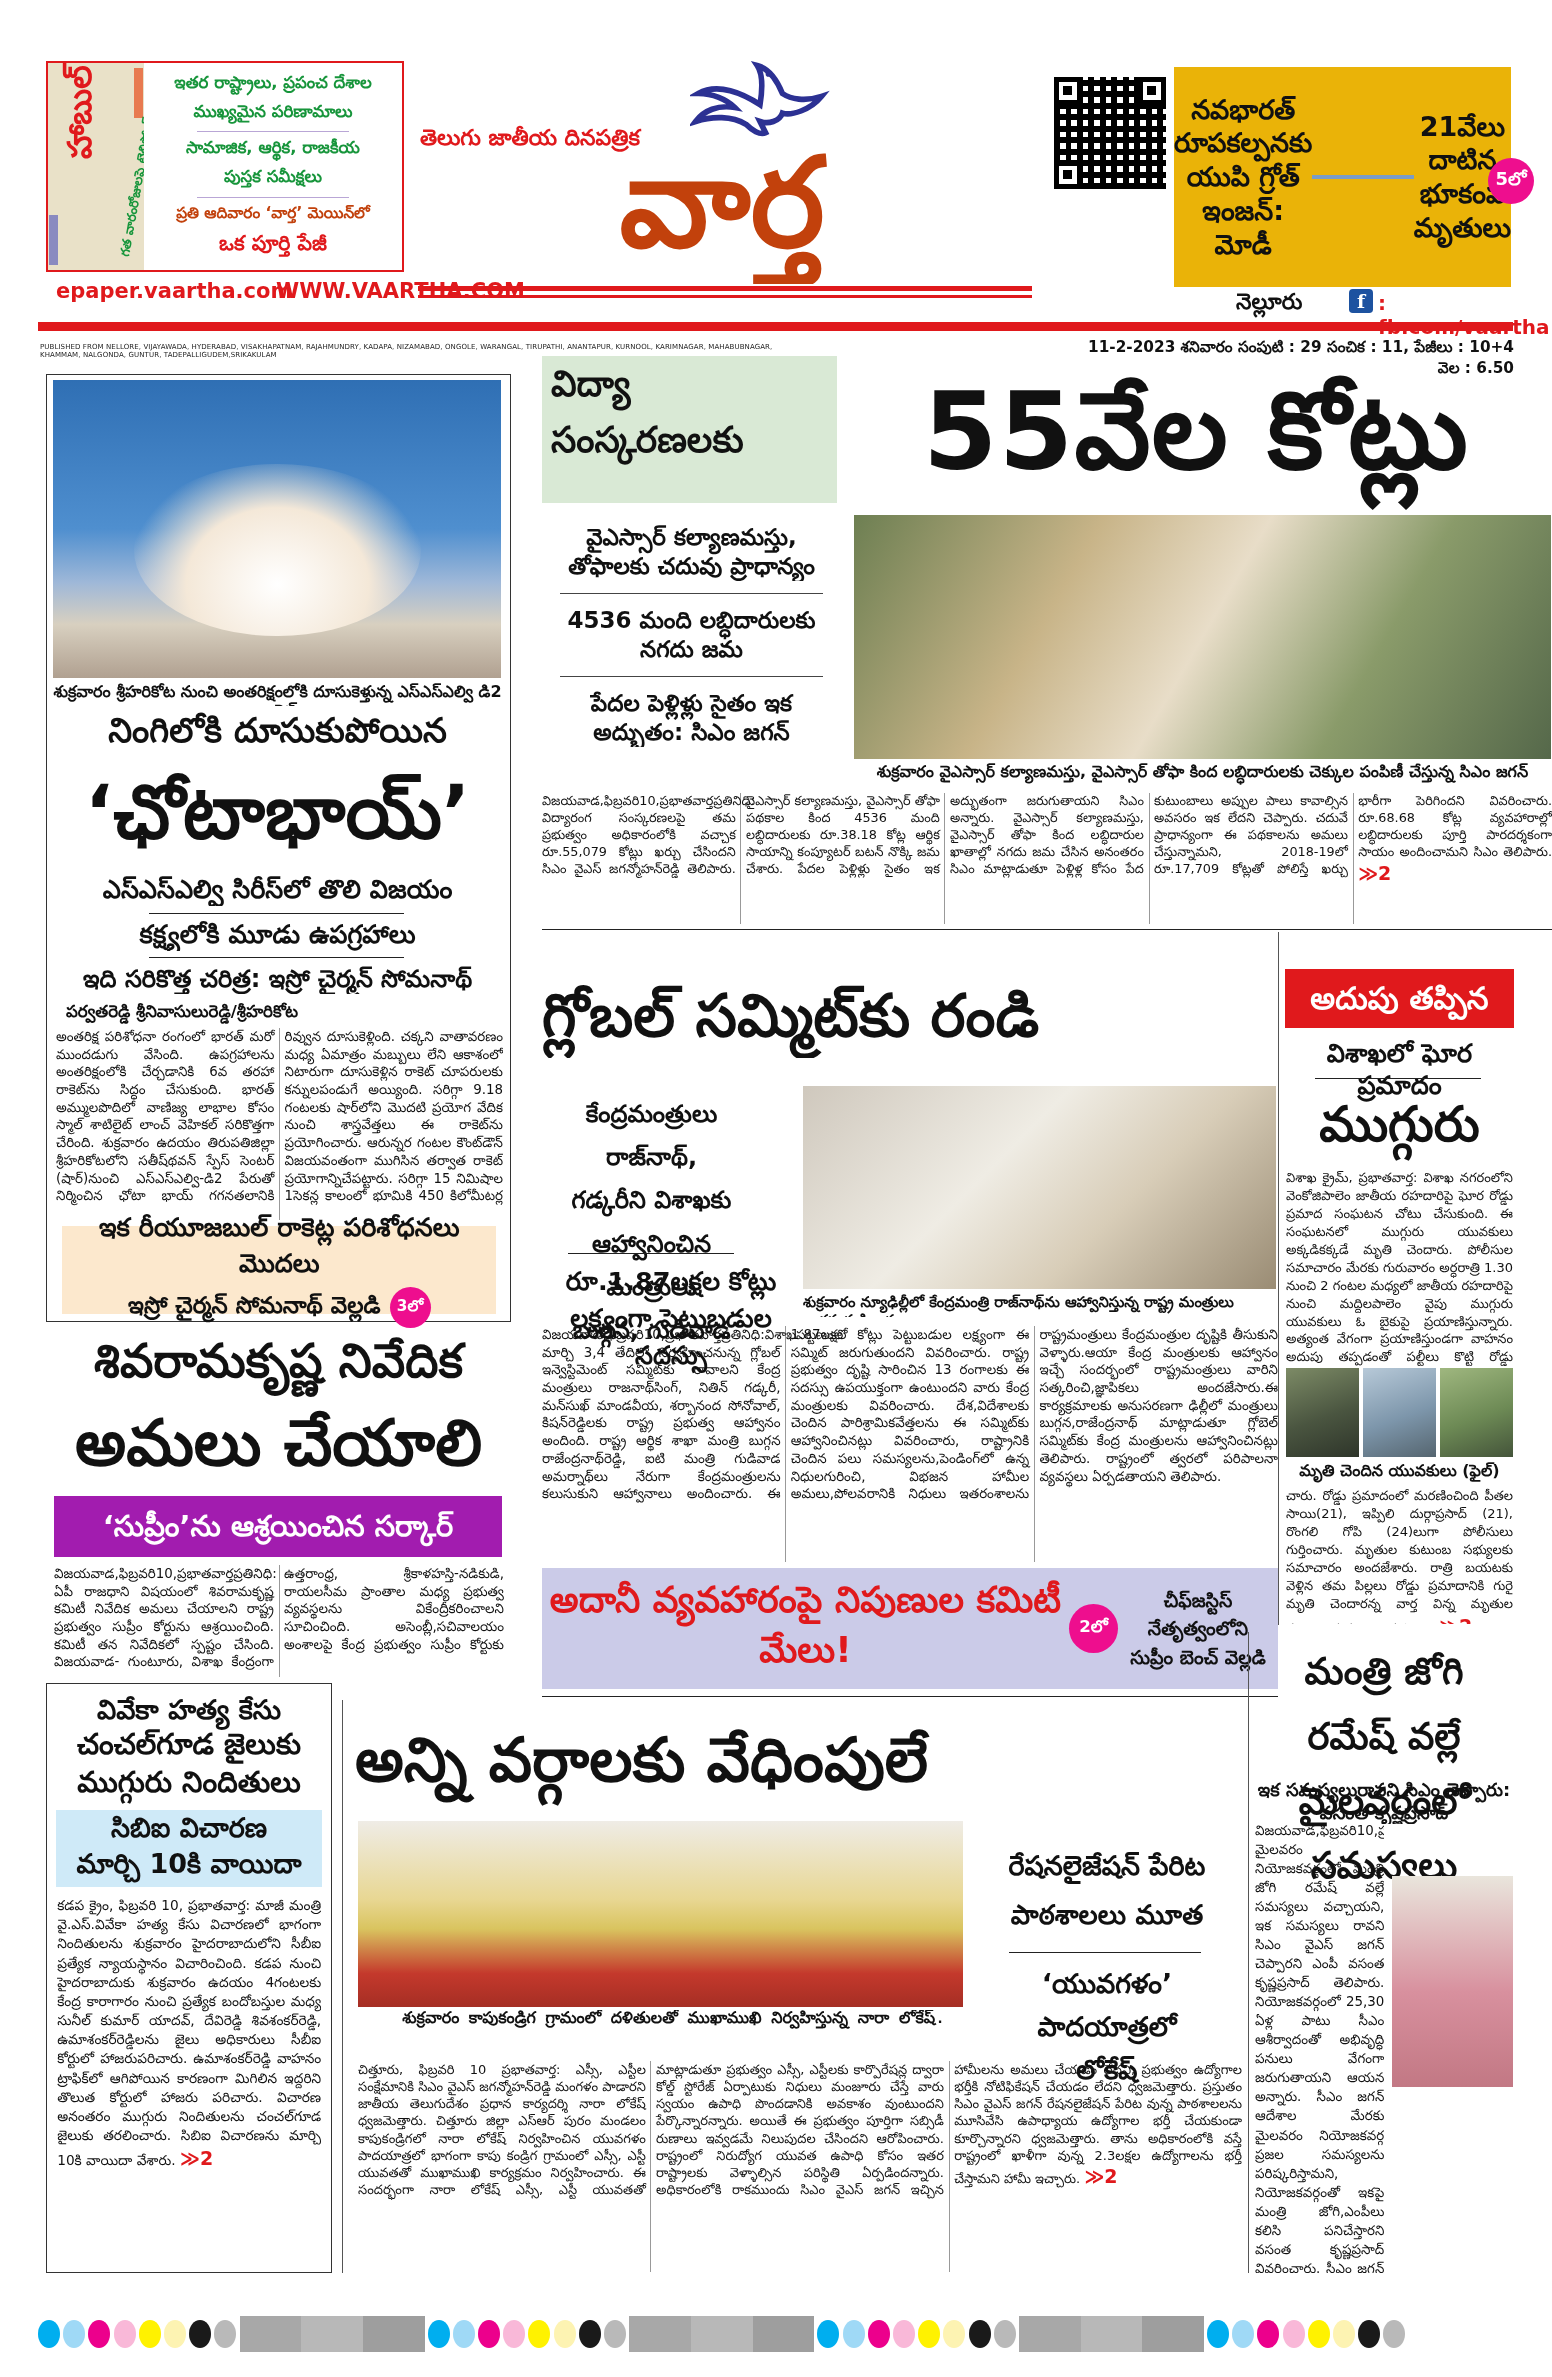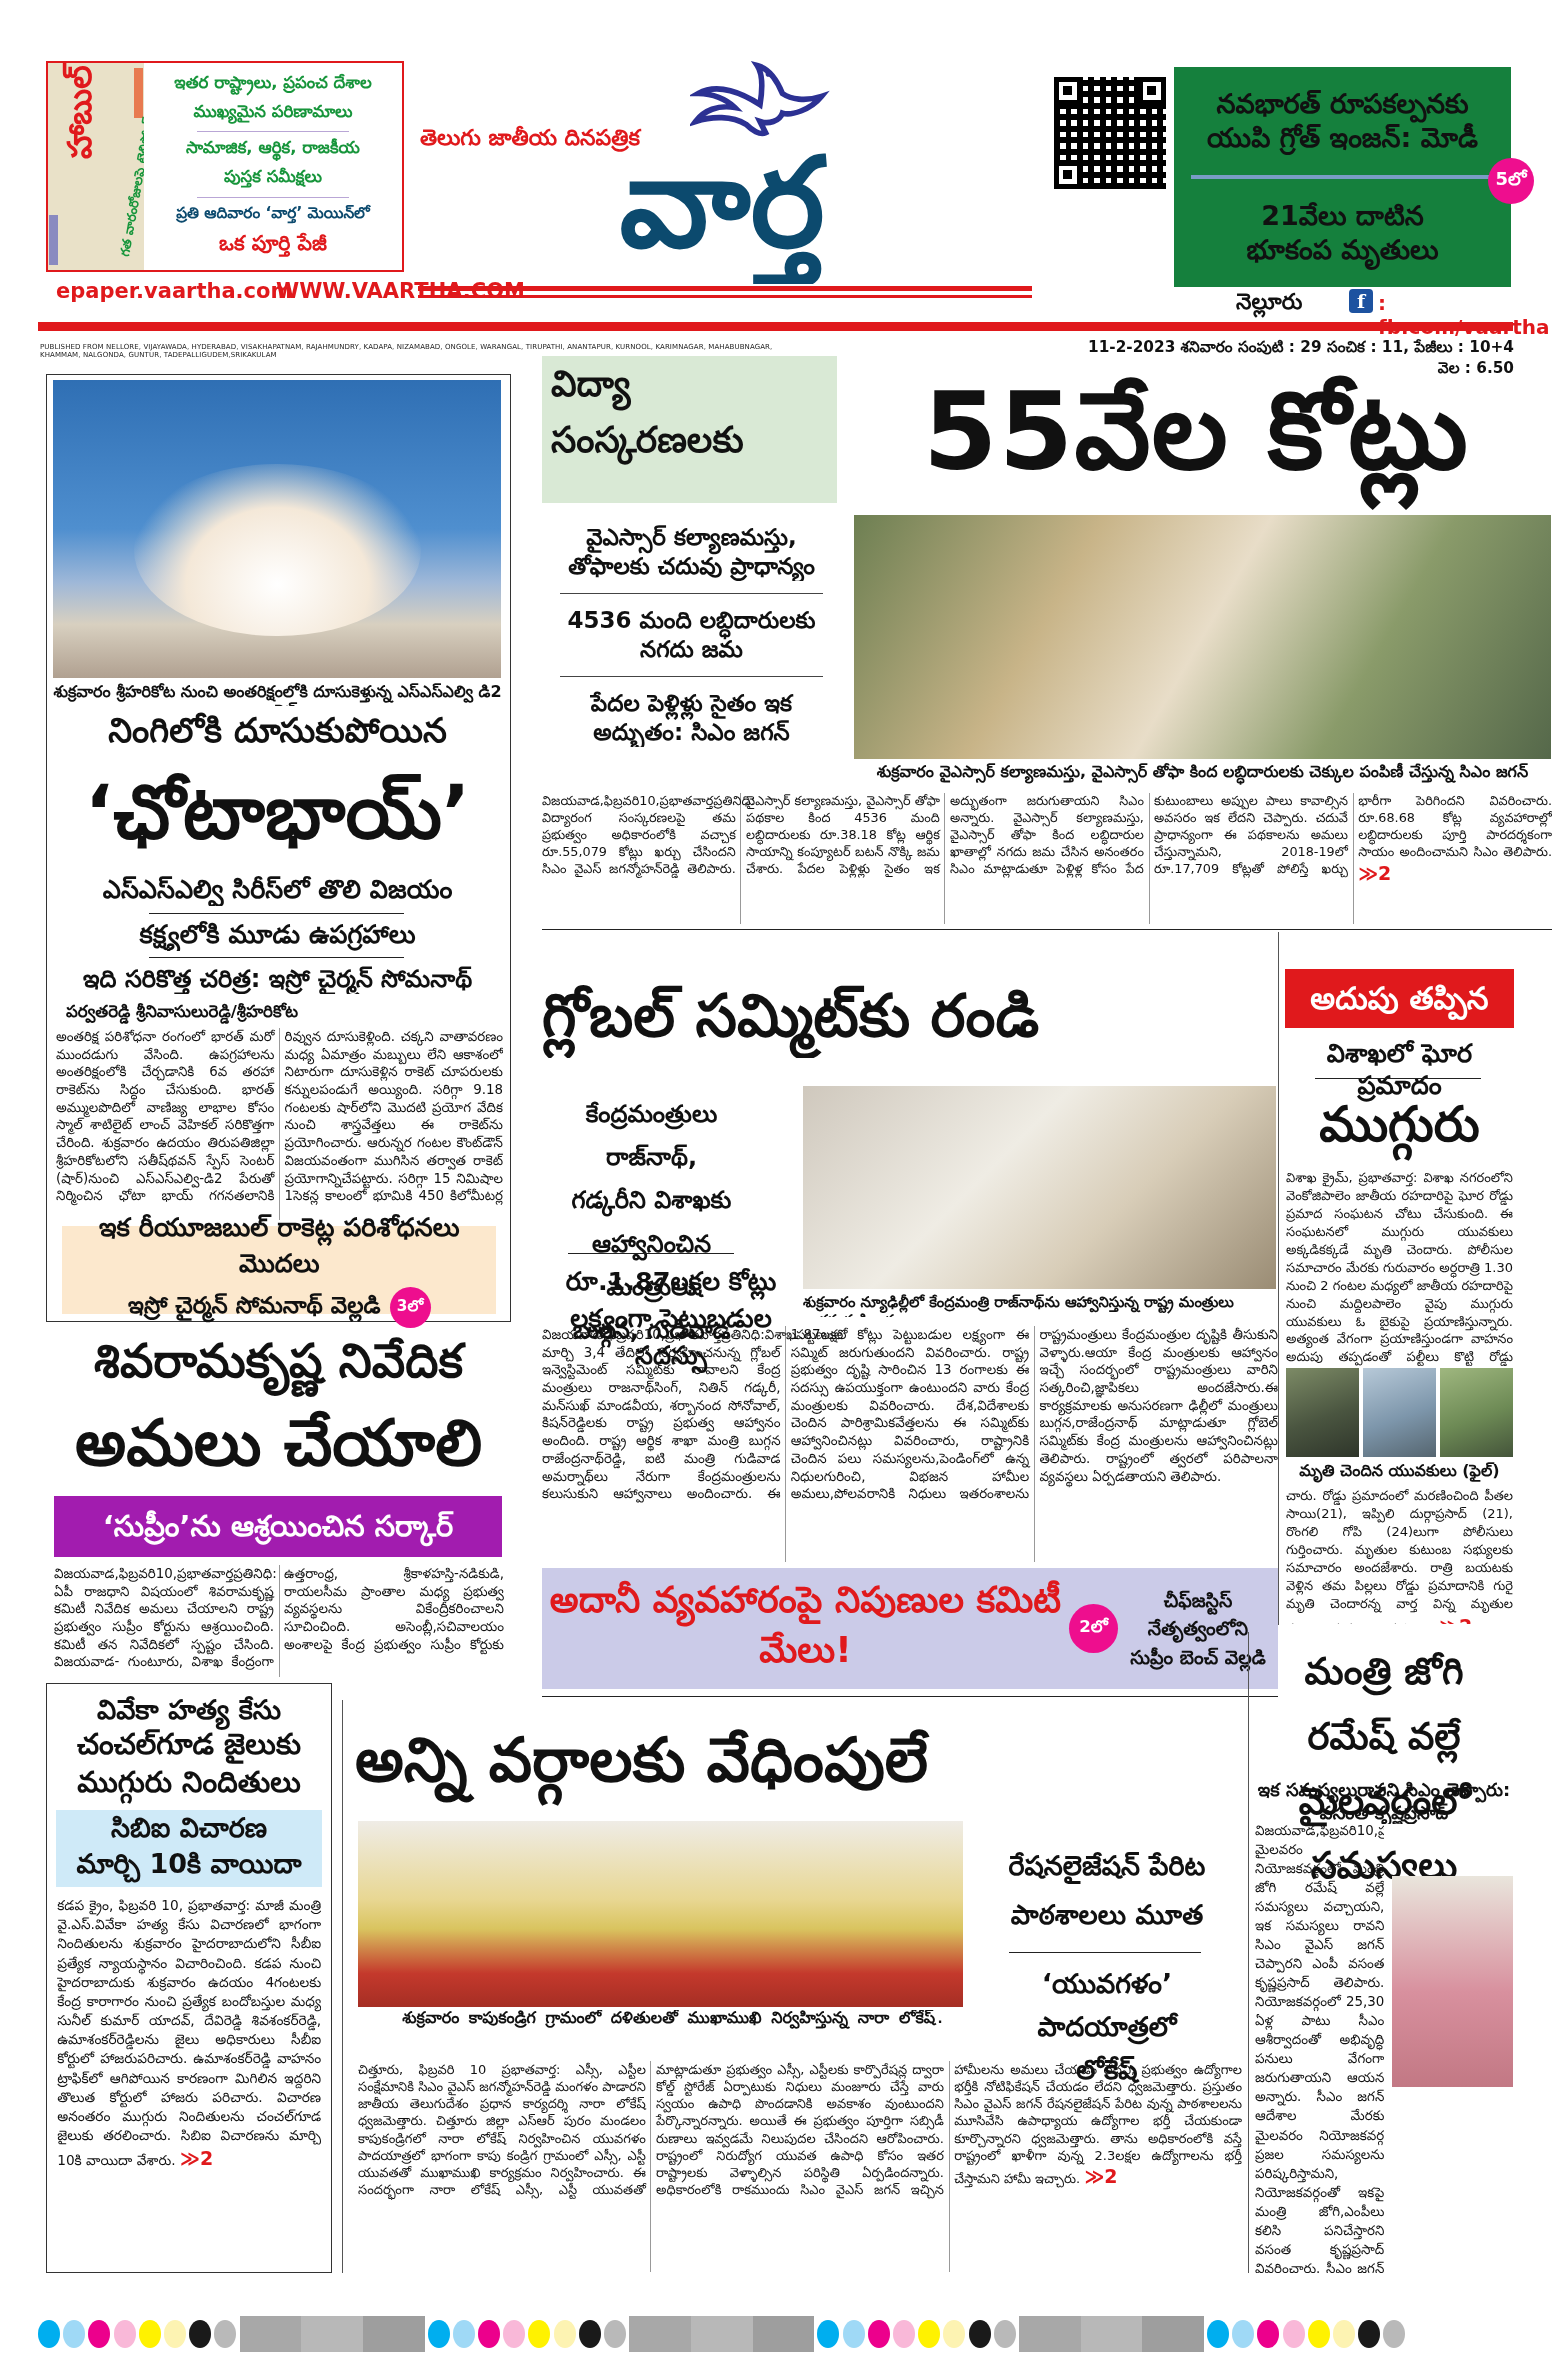--- a/index.html
+++ b/index.html
@@ -2,21 +2,21 @@
 <html style="font-size:10.2px"><head>
 <meta charset="utf-8">
 <style>
   html,body{margin:0;padding:0;background:#fff;}
   body{width:1552px;height:2377px;position:relative;font-family:"DejaVu Sans","Liberation Sans",sans-serif;color:#111;}
   .abs{position:absolute;}
   .ctr{text-align:center;}
   .bold{font-weight:bold;}
   .red{color:#e0191c;}
   .green{color:#17953b;}
-  .blue{color:#0c4a6e;}
+  .blue{color:#c2410c;}
   .white{color:#fff;}
   .prelines{white-space:pre-line;}
   .body-text{font-size:13.4px;line-height:1.32;text-align:justify;overflow:hidden;}
   .cols2{column-count:2;column-gap:10.2px;column-rule:0.6px solid #999;}
   .cols3{column-count:3;column-gap:10.2px;column-rule:0.6px solid #999;}
   .cols5{column-count:5;column-gap:10.2px;column-rule:0.6px solid #999;}
   .caption{font-weight:bold;font-size:16px;line-height:1.2;overflow:hidden;}
   .subhead{font-weight:bold;line-height:1.25;overflow:hidden;}
   .hrule{background:#222;height:1.3px;}
   .vrule{background:#555;width:1.3px;}
@@ -76,21 +76,21 @@
 <div class="abs blue ctr" style="left:409px;top:121px;width:626px;height:163px;font-size:125px;font-weight:900;line-height:163px;overflow:hidden;">వార్త</div>
 <div class="abs" style="left:418px;top:286px;width:614px;height:4.5px;background:#e0191c;"></div>
 <div class="abs" style="left:418px;top:295px;width:614px;height:3.2px;background:#e0191c;"></div>
 
 <div class="abs qr" style="left:1054px;top:77px;width:112px;height:112px;">
   <div class="eye" style="left:0;top:0;"></div>
   <div class="eye" style="right:0;top:0;"></div>
   <div class="eye" style="left:0;bottom:0;"></div>
 </div>
 
-<div class="abs" style="left:1174px;top:67px;width:337px;height:220px;background:#15803d;display:flex;flex-direction:column;justify-content:space-evenly;align-items:center;">
+<div class="abs" style="left:1174px;top:67px;width:337px;height:220px;background:#eab308;display:flex;flex-direction:row;justify-content:space-evenly;align-items:center;">
   <div class="bold ctr prelines" style="font-size:27px;line-height:1.25;">నవభారత్ రూపకల్పనకు
 యుపి గ్రోత్ ఇంజన్: మోడీ</div>
   <div style="width:90%;height:4.5px;background:#7a9cc6;"></div>
   <div class="bold ctr prelines" style="font-size:27px;line-height:1.25;">21వేలు దాటిన
 భూకంప మృతులు</div>
 </div>
 <div class="abs badge" style="left:1488px;top:158px;width:46px;height:46px;font-size:18px;">5లో</div>
 
 <div class="abs bold" style="left:1236px;top:289px;font-size:22px;">నెల్లూరు</div>
 <span class="abs fbicon" style="left:1349px;top:289px;">f</span>

